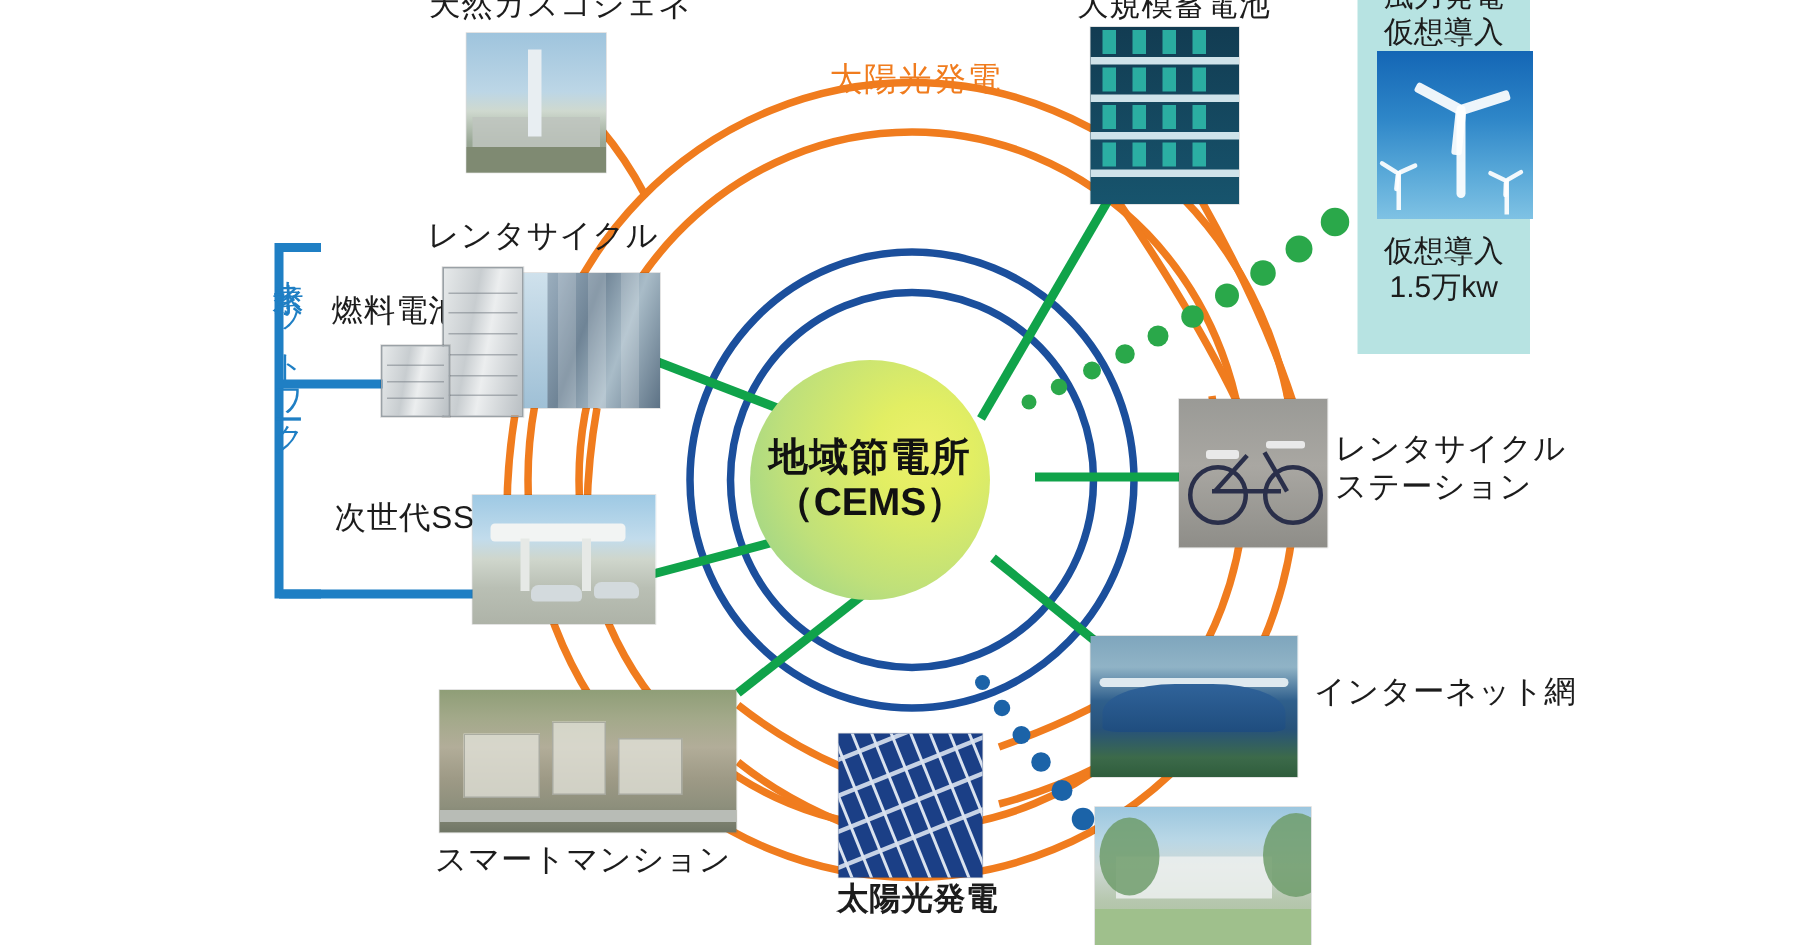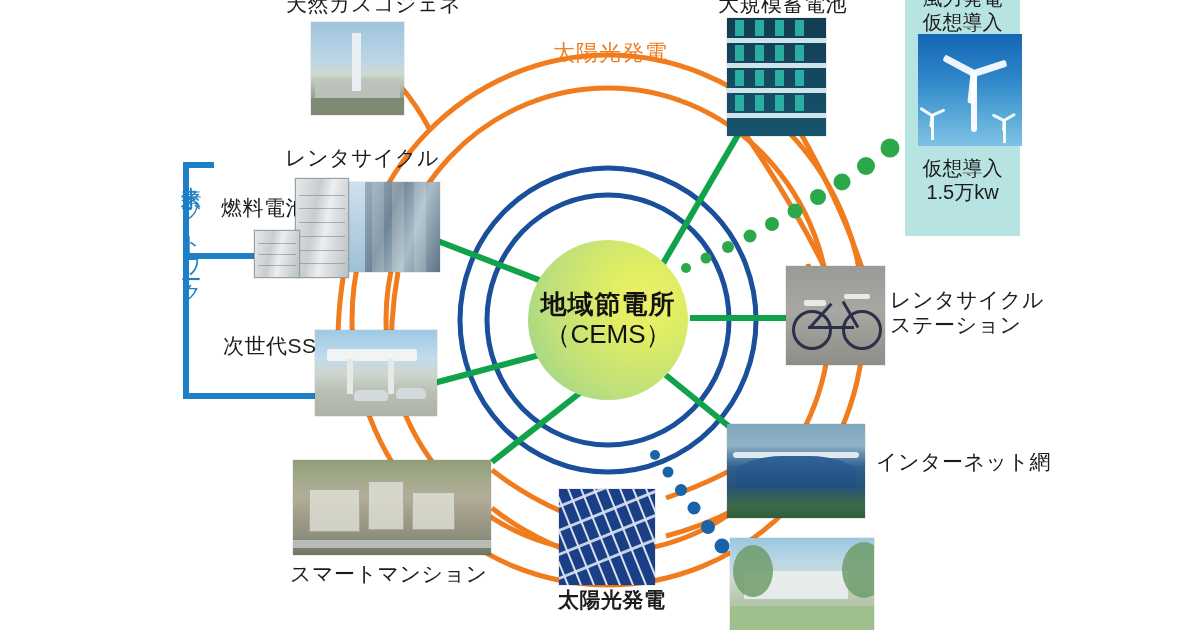--- a/index.html
+++ b/index.html
@@ -18,27 +18,27 @@
     box-shadow:0 0 0 0.5px rgba(0,0,0,.15);
   }
   .lbl{
     position:absolute;color:#1c1c1c;
     font-size:21px;line-height:1.18;letter-spacing:.5px;
     white-space:pre-line;font-weight:500;
   }
 
   
   #cems{
-    position:absolute;left:528px;top:240px;width:160px;height:160px;
+    position:absolute;left:500px;top:240px;width:160px;height:160px;
     border-radius:50%;
     background:radial-gradient(circle at 72% 38%, #eef06a 0%, #e2ee63 22%, #bfe07a 62%, #8fd08f 100%);
     display:flex;flex-direction:column;align-items:center;justify-content:center;
   }
   #cems .t1{font-size:26px;font-weight:700;color:#111;letter-spacing:1px;line-height:1.12;}
-  #cems .t2{font-size:26px;font-weight:400;color:#111;letter-spacing:0px;line-height:1.2;}
+  #cems .t2{font-size:26px;font-weight:700;color:#111;letter-spacing:0px;line-height:1.2;}
 
   .ringlabel{position:absolute;font-size:22px;font-weight:500;letter-spacing:1px;}
   #lbl-power{color:#F07C1E;left:553px;top:38px;}
   #lbl-net{color:#1B4F9C;left:525px;top:140px;}
 
   
   #windpanel{
     position:absolute;left:905px;top:-12px;width:115px;height:248px;
     background:#b7e3e2;
   }

